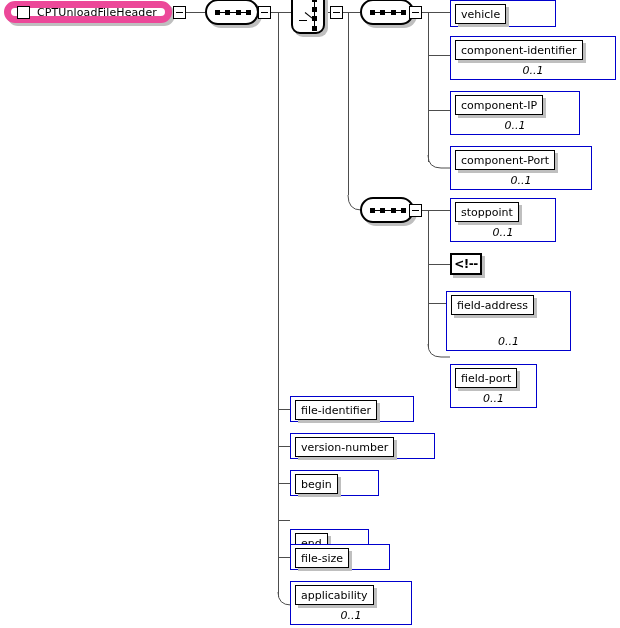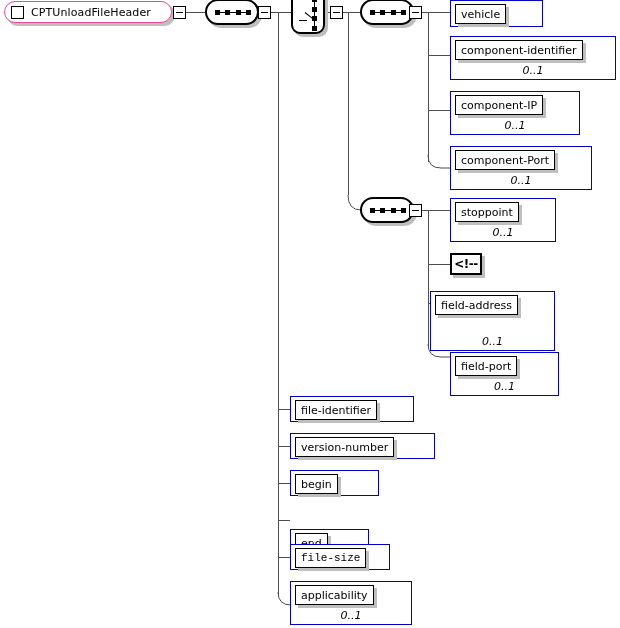--- a/index.html
+++ b/index.html
@@ -40,21 +40,21 @@
   }
   #wires path.curve {
     shape-rendering: auto;
   }
 
   
   .root-node {
     position: absolute;
     box-sizing: border-box;
     height: 22px;
-    border: 1px solid #ec4899;
+    border: 7px solid #ec4899;
     border-radius: 11px;
     background: #ffffff;
     box-shadow: 3px 3px 0 0 #bfbfbf;
     display: flex;
     align-items: center;
     padding-left: 6px;
     white-space: nowrap;
   }
   .root-node .box-glyph {
     width: 11px;
@@ -328,21 +328,21 @@
     <span class="seqline"></span>
     <span class="dots">
         <i></i>
         <i></i>
         <i></i>
         <i></i>
       </span>
   </div>
   <div class="toggle" style="left:409px; top:204px;"></div>
 
-  <div class="element" style="left:450px; top:0px; width:93px; height:27px;">
+  <div class="element" style="left:450px; top:0px; width:106px; height:27px;">
     <span class="label-box">vehicle</span>
 
   </div>
 
   <div class="element" style="left:450px; top:36px; width:166px; height:44px;">
     <span class="label-box">component-identifier</span>
 
     <span class="card">0..1</span>
   </div>
 
@@ -361,27 +361,27 @@
   <div class="element" style="left:450px; top:198px; width:106px; height:44px;">
     <span class="label-box">stoppoint</span>
 
     <span class="card">0..1</span>
   </div>
 
   <div class="comment-node" style="left:450px; top:253px; width:32px; height:22px;">
     <span>&lt;!--</span>
   </div>
 
-  <div class="element" style="left:430px; top:291px; width:125px; height:60px;">
+  <div class="element" style="left:446px; top:291px; width:125px; height:60px;">
     <span class="label-box">field-address</span>
 
     <span class="card">0..1</span>
   </div>
 
-  <div class="element" style="left:450px; top:352px; width:109px; height:44px;">
+  <div class="element" style="left:450px; top:364px; width:87px; height:44px;">
     <span class="label-box">field-port</span>
 
     <span class="card">0..1</span>
   </div>
 
   <div class="element" style="left:290px; top:396px; width:124px; height:26px;">
     <span class="label-box">file-identifier</span>
 
   </div>
 
@@ -393,21 +393,21 @@
   <div class="element" style="left:290px; top:470px; width:89px; height:26px;">
     <span class="label-box">begin</span>
 
   </div>
 
   <div class="element" style="left:290px; top:507px; width:79px; height:26px;margin-top:22px;">
     <span class="label-box">end</span>
 
   </div>
 
-  <div class="element" style="left:290px; top:544px; width:100px; height:26px;font-family:Liberation Mono, monospace;">
+  <div class="element" style="left:290px; top:544px; width:100px; height:26px;">
     <span class="label-box">file-size</span>
 
   </div>
 
   <div class="element" style="left:290px; top:581px; width:122px; height:44px;">
     <span class="label-box">applicability</span>
 
     <span class="card">0..1</span>
   </div>
 

